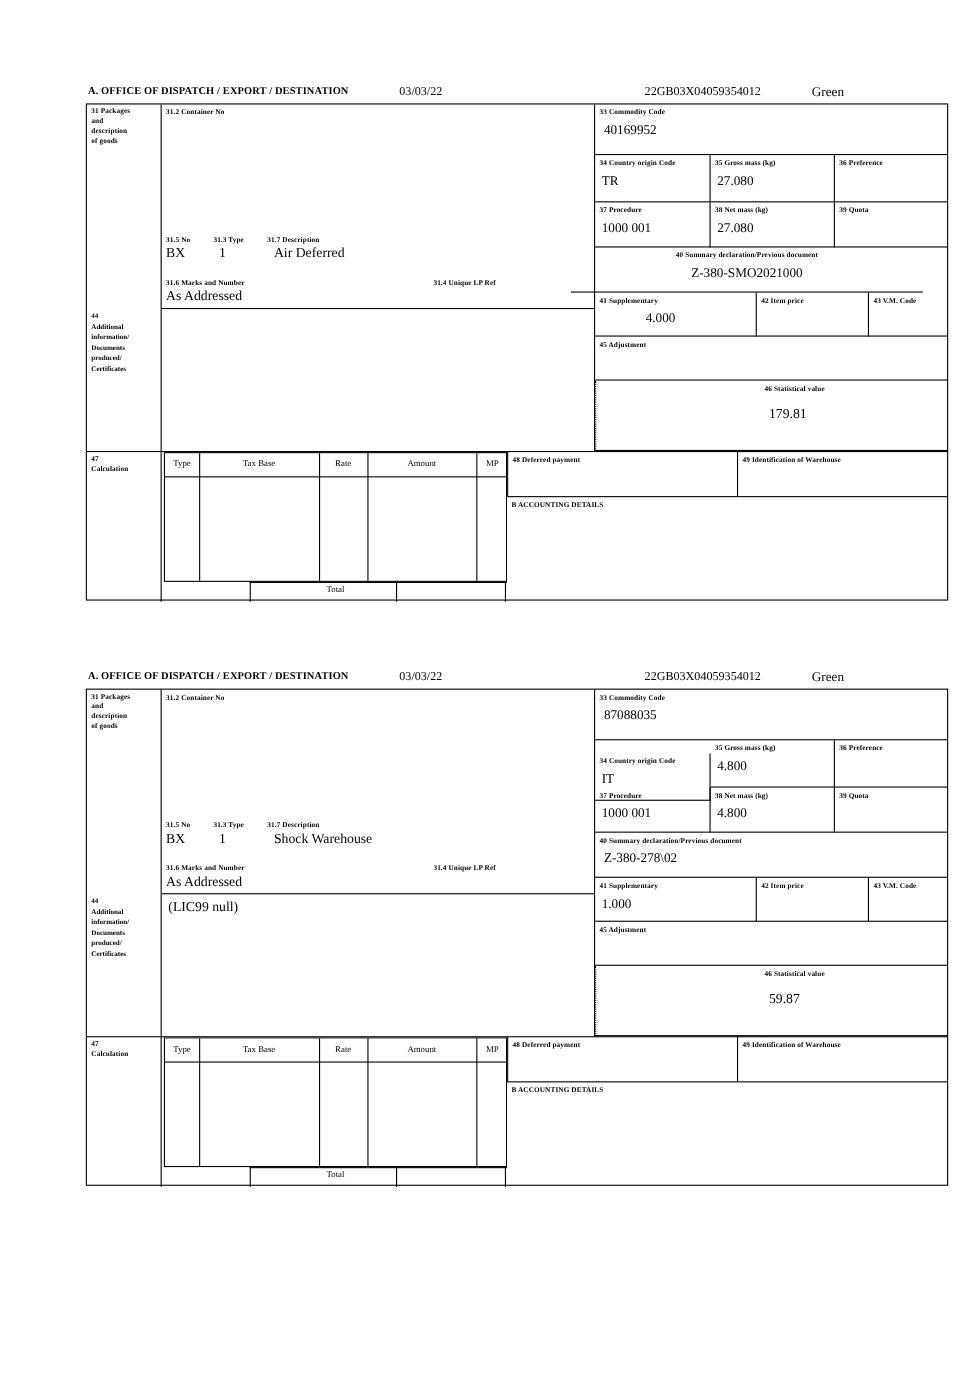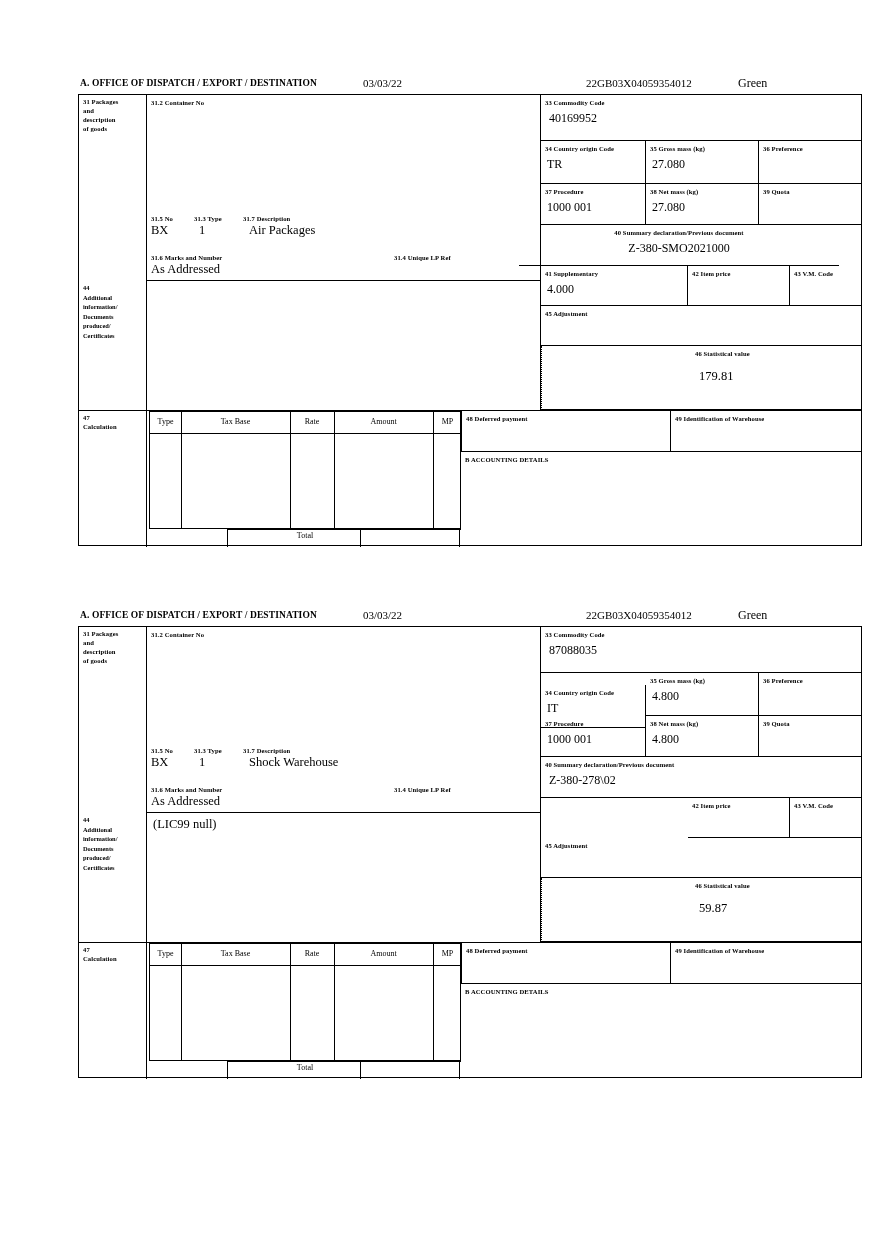--- a/index.html
+++ b/index.html
@@ -141,21 +141,21 @@
       <div class="cell br bb" style="left:68px;top:0;width:394px;height:186px;">
         <div class="lbl" style="padding:3px 4px;">31.2 Container No</div>
         <div class="val" style="padding:1px 6px;"></div>
 
         <div class="lbl" style="position:absolute;left:4px;top:119px;">31.5 No</div>
         <div class="lbl" style="position:absolute;left:47px;top:119px;">31.3 Type</div>
         <div class="lbl" style="position:absolute;left:96px;top:119px;">31.7 Description</div>
 
         <div class="val val-lg" style="position:absolute;left:4px;top:128px;">BX</div>
         <div class="val val-lg" style="position:absolute;left:52px;top:128px;">1</div>
-        <div class="val val-lg" style="position:absolute;left:102px;top:128px;">Air Packages</div>
+        <div class="val val-lg" style="position:absolute;left:102px;top:128px;">Air Deferred</div>
 
         <div class="lbl" style="position:absolute;left:4px;top:158px;">31.6 Marks and Number</div>
         <div class="lbl" style="position:absolute;left:247px;top:158px;">31.4 Unique LP Ref</div>
         <div class="val val-lg" style="position:absolute;left:4px;top:167px;">As Addressed</div>
         <div class="val" style="position:absolute;left:330px;top:167px;"></div>
 
       </div>
 
       <div class="cell bb" style="left:462px;top:0;width:320px;height:46px;">
         <div class="lbl" style="padding:3px 4px;">33 Commodity Code</div>
@@ -192,21 +192,21 @@
         <div class="val" style="padding:1px 6px;"></div>
       </div>
 
       <div class="cell bb" style="left:440px;top:130px;width:320px;height:41px;text-align:center;">
         <div class="lbl" style="padding:3px 4px;">40 Summary declaration/Previous document</div>
         <div class="val" style="padding:1px 8px;">Z-380-SMO2021000</div>
       </div>
 
       <div class="cell bb br" style="left:462px;top:171px;width:147px;height:40px;">
         <div class="lbl" style="padding:3px 4px;">41 Supplementary</div>
-        <div class="val" style="padding:1px 6px;">4.000</div>
+        <div class="val" style="padding:1px 6px;margin-left:40px;">4.000</div>
       </div>
 
       <div class="cell bb br" style="left:609px;top:171px;width:102px;height:40px;">
         <div class="lbl" style="padding:3px 4px;">42 Item price</div>
         <div class="val" style="padding:1px 6px;"></div>
       </div>
 
       <div class="cell bb" style="left:711px;top:171px;width:71px;height:40px;">
         <div class="lbl" style="padding:3px 4px;">43 V.M. Code</div>
         <div class="val" style="padding:1px 6px;"></div>
@@ -354,20 +354,24 @@
       <div class="cell bb" style="left:680px;top:89px;width:102px;height:41px;">
         <div class="lbl" style="padding:3px 4px;">39 Quota</div>
         <div class="val" style="padding:1px 6px;"></div>
       </div>
 
       <div class="cell bb" style="left:462px;top:130px;width:320px;height:41px;">
         <div class="lbl" style="padding:3px 4px;">40 Summary declaration/Previous document</div>
         <div class="val" style="padding:1px 8px;">Z-380-278\02</div>
       </div>
 
+      <div class="cell bb br" style="left:462px;top:171px;width:147px;height:40px;">
+        <div class="lbl" style="padding:3px 4px;">41 Supplementary</div>
+        <div class="val" style="padding:1px 6px;">1.000</div>
+      </div>
       <div class="cell bb br" style="left:609px;top:171px;width:102px;height:40px;">
         <div class="lbl" style="padding:3px 4px;">42 Item price</div>
         <div class="val" style="padding:1px 6px;"></div>
       </div>
       <div class="cell bb" style="left:711px;top:171px;width:71px;height:40px;">
         <div class="lbl" style="padding:3px 4px;">43 V.M. Code</div>
         <div class="val" style="padding:1px 6px;"></div>
       </div>
 
       <div class="cell br" style="left:0;top:186px;width:68px;height:129px;">

